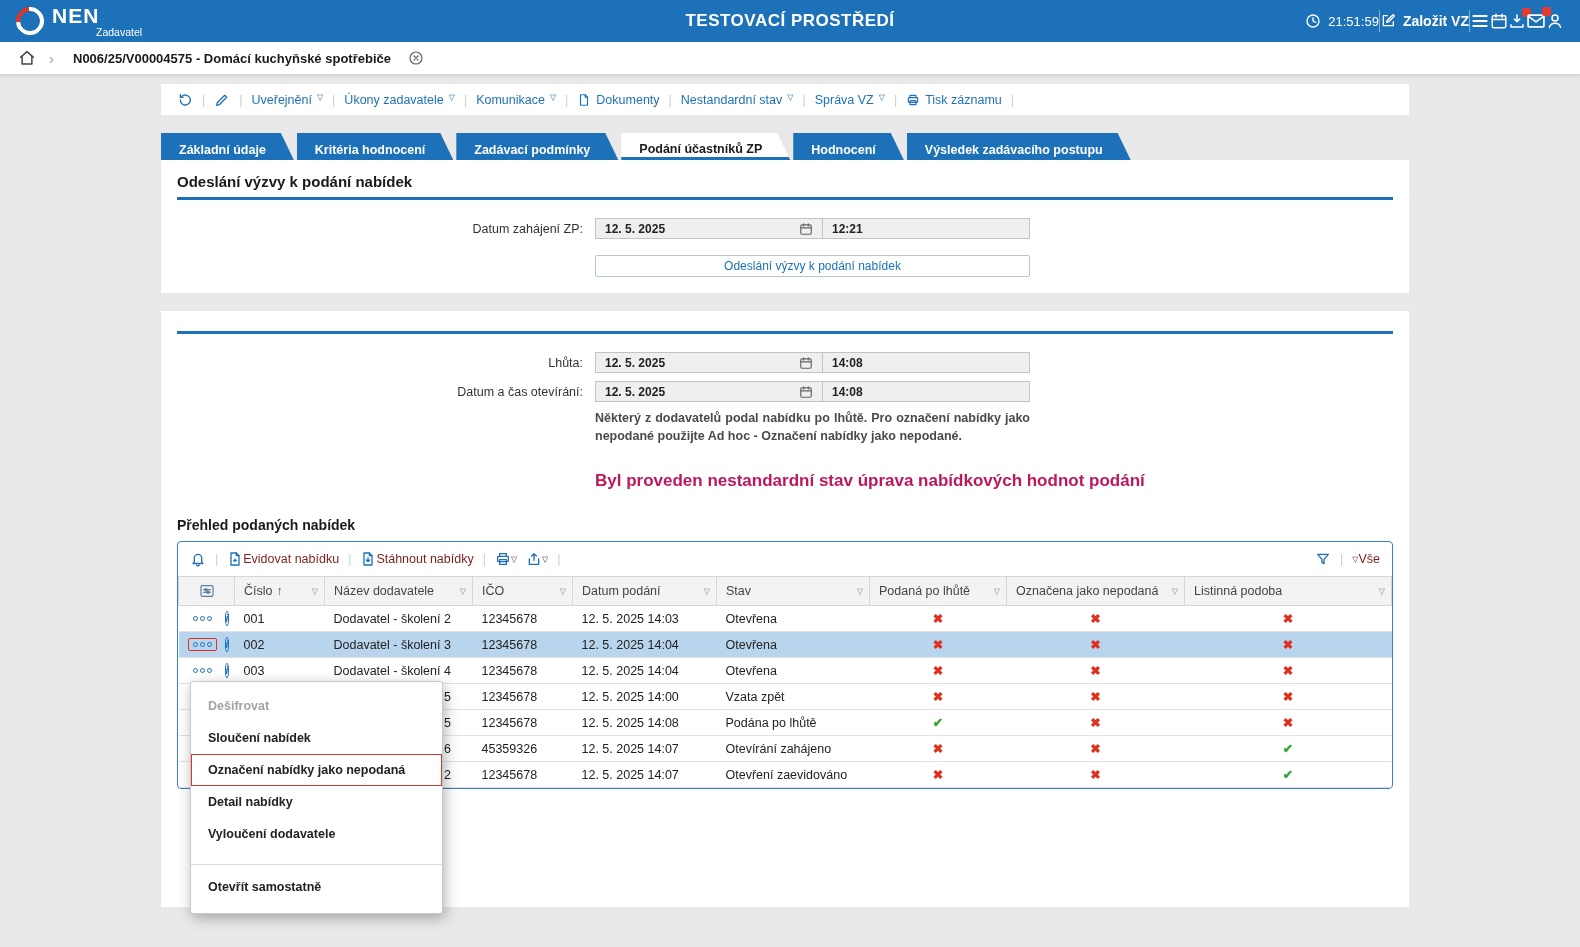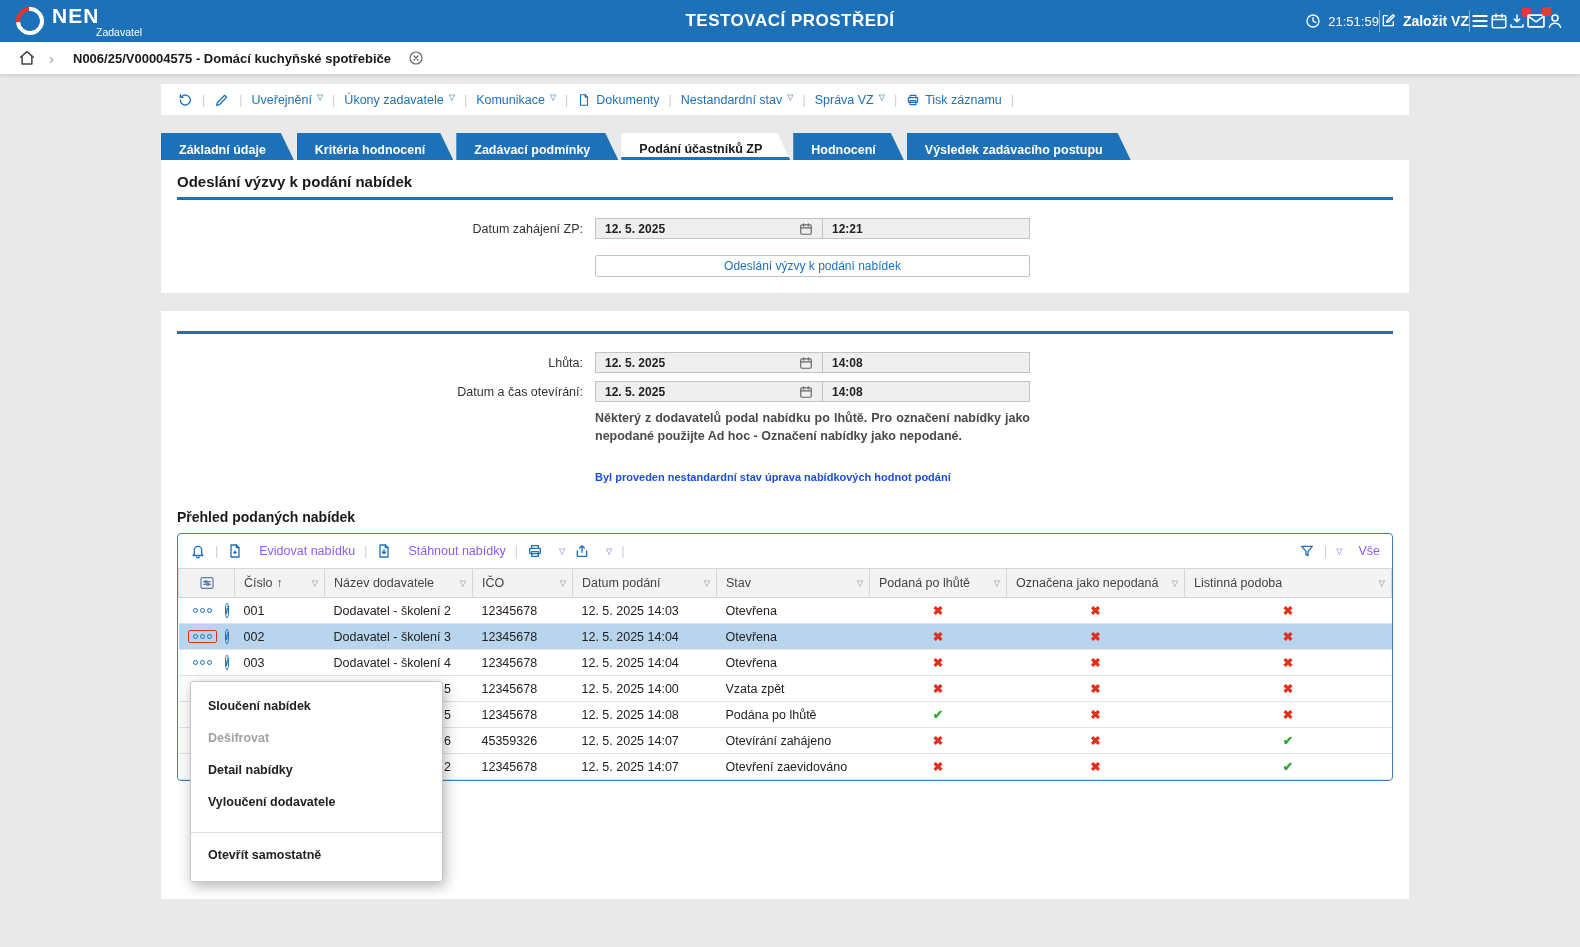--- a/index.html
+++ b/index.html
@@ -104,32 +104,32 @@
     border:1px solid #b9c6d2; background:#fff; color:#1d71b8;
     font-size:12px; display:flex; align-items:center; justify-content:center;
     border-radius:2px; cursor:pointer;
   }
 
   .note {
     margin-left:418px; width:435px; margin-top:8px;
     font-size:12.5px; font-weight:bold; color:#4a4a4a;
     text-align:justify; line-height:1.4;
   }
-  .warning { margin-left:418px; margin-top:26px; font-size:11px; font-weight:bold; color:#1d4ed8; }
+  .warning { margin-left:418px; margin-top:26px; font-size:17px; font-weight:bold; color:#be185d; }
 
   .subheading { margin-top:26px; font-size:14px; font-weight:bold; color:#1a1a1a; }
 
   
   .grid { margin-top:8px; border:1px solid #3c7fc0; border-radius:4px; background:#fff; overflow:hidden; }
   .grid-toolbar {
     display:flex; align-items:center; height:34px; padding:0 12px; gap:9px;
     font-size:12.5px; color:#1d71b8;
   }
   .gt-icon { color:#1d71b8; display:flex; cursor:pointer; }
-  .gt-link { display:inline-flex; align-items:center; gap:16px; color:#8b5cf6; cursor:pointer; white-space:nowrap; }
+  .gt-link { display:inline-flex; align-items:center; gap:0; color:#7f1d1d; cursor:pointer; white-space:nowrap; }
   .gt-spacer { flex:1; }
 
   table { width:100%; border-collapse:collapse; font-size:12.5px; table-layout:fixed; }
   th {
     background:#f3f3f3; border:1px solid #d6d6d6; height:29px;
     font-weight:normal; color:#444; text-align:left; padding:0 20px 0 9px;
     position:relative; white-space:nowrap; overflow:hidden;
   }
   th .th-tri { position:absolute; right:6px; top:50%; transform:translateY(-50%); color:#8a8a8a; font-size:8px; }
   th .sort { color:#444; font-size:12px; margin-left:4px; }
@@ -653,19 +653,20 @@
             <td class="c-mark mark-no">✖</td>
             <td class="c-mark mark-yes">✔</td>
           </tr>
         </tbody>
       </table>
     </div>
   </section>
 </main>
 
 <div class="context-menu">
+  <div class="menu-item disabled">Dešifrovat</div>
   <div class="menu-item">Sloučení nabídek</div>
-  <div class="menu-item disabled">Dešifrovat</div>
+  <div class="menu-item highlight">Označení nabídky jako nepodaná</div>
   <div class="menu-item">Detail nabídky</div>
   <div class="menu-item">Vyloučení dodavatele</div>
   <div class="menu-divider"></div>
   <div class="menu-item">Otevřít samostatně</div>
 </div>
 
 </body></html>

